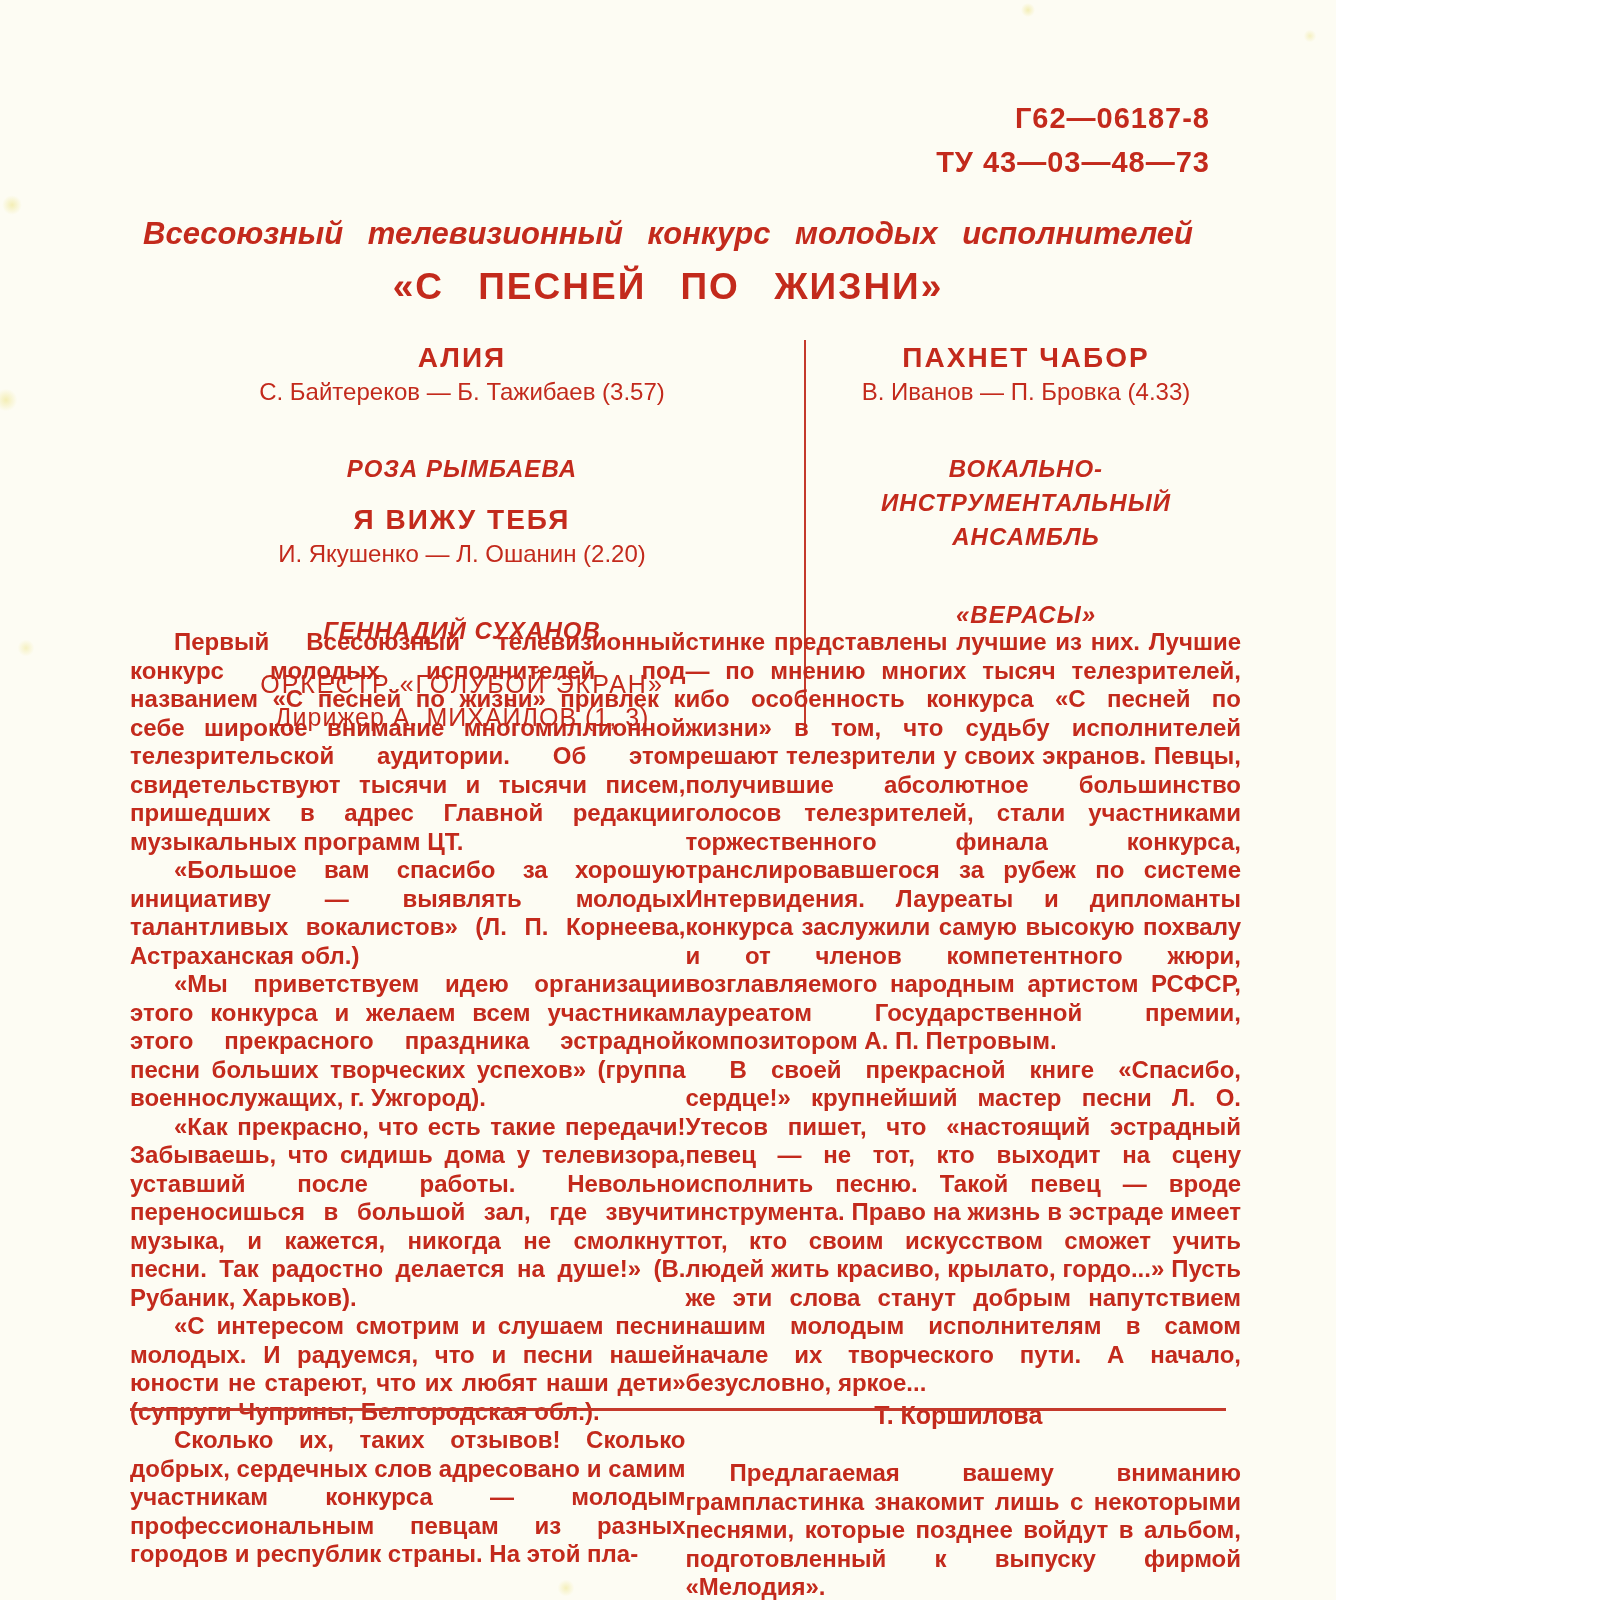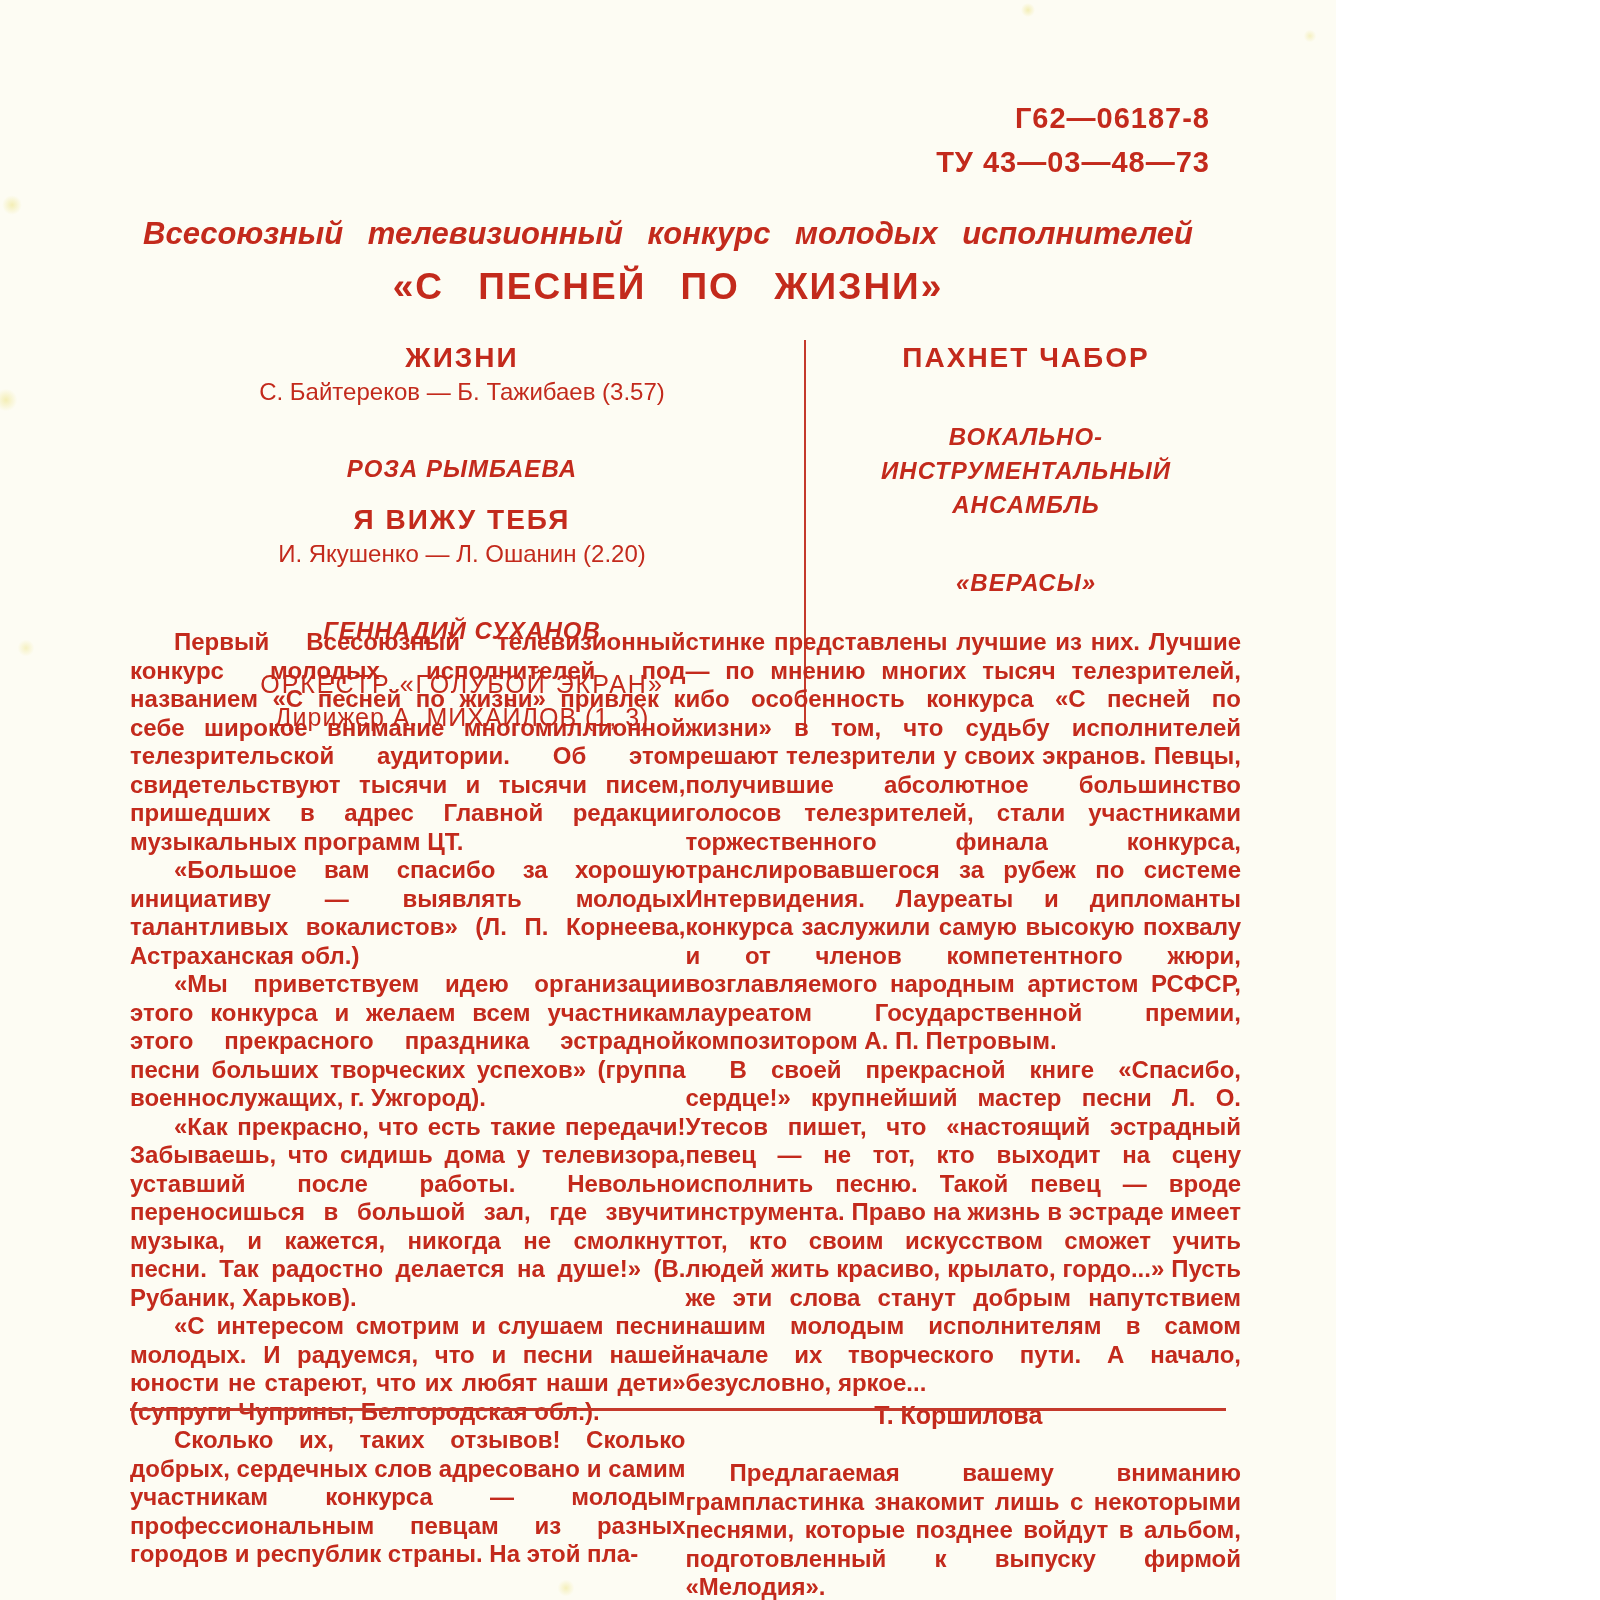--- a/index.html
+++ b/index.html
@@ -151,37 +151,38 @@
     <div>Г62—06187-8</div>
     <div>ТУ 43—03—48—73</div>
   </div>
 
   <div class="title1">Всесоюзный телевизионный конкурс молодых исполнителей</div>
   <div class="title2">«С ПЕСНЕЙ ПО ЖИЗНИ»</div>
 
   <div class="tracklist">
     <div class="tl-left">
       <div class="track">
-        <div class="track-title">ЖИЗНИ</div>
+        <div class="track-title">АЛИЯ</div>
         <div class="track-credits">С. Байтереков — Б. Тажибаев (3.57)</div>
         <div class="track-performer">РОЗА РЫМБАЕВА</div>
       </div>
       <div class="track">
         <div class="track-title">Я ВИЖУ ТЕБЯ</div>
         <div class="track-credits">И. Якушенко — Л. Ошанин (2.20)</div>
         <div class="track-performer">ГЕННАДИЙ СУХАНОВ</div>
       </div>
       <div class="orchestra-block">
         <div class="orchestra">ОРКЕСТР «ГОЛУБОЙ ЭКРАН»</div>
         <div class="conductor">Дирижер А. МИХАЙЛОВ (1, 3)</div>
       </div>
     </div>
     <div class="tl-right">
       <div class="track">
         <div class="track-title">ПАХНЕТ ЧАБОР</div>
+        <div class="track-credits">В. Иванов — П. Бровка (4.33)</div>
         <div class="track-performer">ВОКАЛЬНО-ИНСТРУМЕНТАЛЬНЫЙ АНСАМБЛЬ</div>
         <div class="track-performer">«ВЕРАСЫ»</div>
       </div>
     </div>
   </div>
 
   <div class="bodycols">
     <div class="bcol">
       <p>Первый Всесоюзный телевизионный конкурс молодых исполнителей под названием «С песней по жизни» привлек к себе широкое внимание многомиллионной телезрительской аудитории. Об этом свидетельствуют тысячи и тысячи писем, пришедших в адрес Главной редакции музыкальных программ ЦТ.</p>
       <p>«Большое вам спасибо за хорошую инициативу — выявлять молодых талантливых вокалистов» (Л. П. Корнеева, Астраханская обл.)</p>

